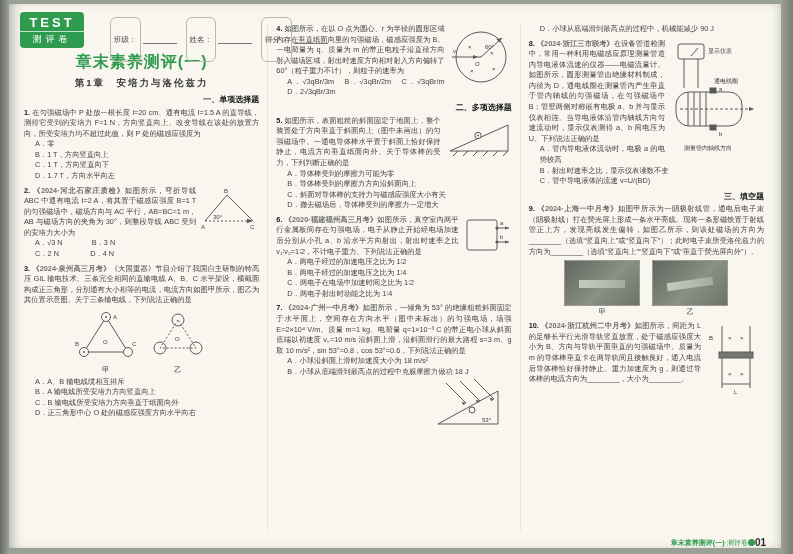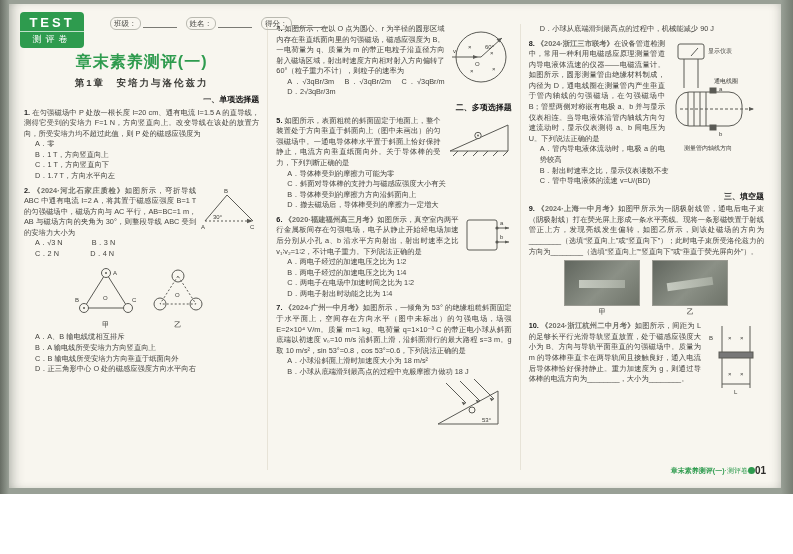--- a/index.html
+++ b/index.html
@@ -1,30 +1,30 @@
 <!DOCTYPE html>
 <html><head>
 <meta charset="utf-8">
 <style>
   * { margin:0; padding:0; box-sizing:border-box; }
   html,body { width:793px; height:554px; }
   body { font-family:"Liberation Sans","DejaVu Sans",sans-serif; }
-  .scene { position:relative; width:793px; height:494px; background:#99a096; overflow:hidden; }
+  .scene { position:relative; width:793px; height:554px; background:#99a096; overflow:hidden; }
   .edge { position:absolute; z-index:5; pointer-events:none; }
   .edge-left { left:0; top:0; bottom:0; width:9px; background:linear-gradient(to right,#676d64,#99a096); }
   .edge-right { right:0; top:0; bottom:0; width:12px; background:linear-gradient(to left,#777d73,#99a096); }
   .paper { position:absolute; left:8px; top:4px; right:11px; bottom:6px; background:#f8f6ef;
            box-shadow: inset 10px 0 14px -8px rgba(40,50,40,.45), inset -8px 0 12px -8px rgba(40,50,40,.35); }
   
   .logo { position:absolute; left:12px; top:8px; width:64px; background:#2e9b4e; border-radius:4px;
           color:#fff; text-align:center; padding:3px 0 2px; z-index:3; }
   .logo-test { font-size:13px; font-weight:800; letter-spacing:3px; border-bottom:1px solid rgba(255,255,255,.7); padding-bottom:1px; }
   .logo-sub { font-size:9px; letter-spacing:4px; padding-top:1px; }
   .meta { position:absolute; left:102px; top:13px; display:flex; gap:9px; align-items:center; z-index:3; font-size:7.5px; color:#4a4a46; }
-  .meta .pill { border:1px solid #b9b9b0; border-radius:6px; padding:0 3px; line-height:11px; }
+  .meta .pill { border:1px solid #b9b9b0; border-radius:6px; padding:16px 3px; line-height:11px; }
   .meta .blank { display:inline-block; width:34px; border-bottom:1px solid #7a7a74; height:9px; }
   .meta .fld { display:flex; align-items:center; gap:2px; }
   
   .columns { position:absolute; left:8px; right:10px; top:20px; bottom:18px; display:flex; }
   .col { flex:1; padding:0 8px; overflow:hidden; font-size:7.3px; color:#44433f; line-height:1.45; text-align:justify; }
   .col + .col { border-left:1px solid #e7e3d7; }
   .titleblock { margin:26px 4px 4px; text-align:center; }
   .title { font-size:16px; font-weight:800; color:#2e9b4e; letter-spacing:1px; }
   .subtitle { font-size:9.5px; color:#3a3a36; letter-spacing:2px; margin-top:3px; font-weight:700; }
   .sec { font-size:8px; font-weight:800; color:#141414; margin:4px 0 2px; text-align:right; }
@@ -39,21 +39,21 @@
   .fig-r { float:right; margin:1px 0 2px 5px; }
   .fig-right-block { text-align:right; margin:1px 6px 1px 0; }
   svg { overflow:visible; }
   svg path, svg line, svg circle, svg rect, svg ellipse { stroke:#5a5a55; fill:none; stroke-width:1; }
   svg .fill { fill:#5a5a55; stroke:none; }
   svg .wfill { fill:#f8f6ef; }
   svg text { fill:#3e3e3a; font-size:6px; stroke:none; font-family:"Liberation Sans","DejaVu Sans",sans-serif; }
   .photos { display:flex; gap:12px; justify-content:center; margin:3px 0 1px; }
   .photo { width:76px; height:46px; border:1px solid #9a9a92; background:linear-gradient(135deg,#61665e 0%,#8b9086 55%,#6e7369 100%); }
   .photo-inner { width:46px; height:8px; margin:19px auto 0; background:linear-gradient(90deg,#d8dcd2,#aeb3a8); opacity:.8; }
-  .footer { position:absolute; right:16px; bottom:12px; display:flex; align-items:center; z-index:4; }
+  .footer { position:absolute; right:16px; bottom:0; display:flex; align-items:center; z-index:4; }
   .f-title { color:#2e9b4e; font-size:7px; font-weight:700; }
   .f-sep { color:#2e9b4e; font-size:7px; }
   .f-tag { color:#2e9b4e; font-size:7px; }
   .f-badge { width:7px; height:7px; border-radius:50%; background:#2e9b4e; display:inline-block; }
   .f-page { color:#2b2b28; font-size:10px; font-weight:800; }
 </style>
 </head>
 <body>
 
 <div class="scene">
@@ -106,20 +106,21 @@
             <text x="23" y="6">B</text>
             <text x="49" y="42">C</text>
             <text x="12" y="32">30°</text>
           </svg>
           <p class="qtext"><b class="qnum">2.</b> <span class="qtag">《2024·河北石家庄质检》</span><span>如图所示，弯折导线 ABC 中通有电流 I=2 A，将其置于磁感应强度 B=1 T 的匀强磁场中，磁场方向与 AC 平行，AB=BC=1 m，AB 与磁场方向的夹角为 30°，则整段导线 ABC 受到的安培力大小为</span></p>
           <div class="opt-row">A．√3 N　　　　B．3 N</div>
           <div class="opt-row">C．2 N　　　　 D．4 N</div>
         </div>
 
         <div class="q">
+          <p class="qtext"><b class="qnum">3.</b> <span class="qtag">《2024·泉州高三月考》</span><span>《大国重器》节目介绍了我国自主研制的特高压 GIL 输电技术。三条完全相同的直输电线 A、B、C 水平架设，横截面构成正三角形，分别通有大小相等的电流，电流方向如图甲所示，图乙为其位置示意图。关于三条输电线，下列说法正确的是</span></p>
           <div class="figrow">
             <div class="figbox">
               <svg width="62" height="52" viewBox="0 0 62 52">
                 <path d="M31,9 L9,44 L53,44 Z"></path>
                 <circle cx="31" cy="9" r="4.5" class="wfill" style="fill:#f8f6ef"></circle>
                 <circle cx="9" cy="44" r="4.5" style="fill:#f8f6ef"></circle>
                 <circle cx="53" cy="44" r="4.5" style="fill:#f8f6ef"></circle>
                 <circle cx="31" cy="9" r="1" class="fill"></circle>
                 <circle cx="9" cy="44" r="1" class="fill"></circle>
                 <text x="38" y="11">A</text>
@@ -172,22 +173,22 @@
 
         <div class="q">
           <svg class="fig-r" width="66" height="40" viewBox="0 0 66 40">
             <path d="M4,34 L62,34 L62,8 Z"></path>
             <path d="M12,34 l-5,5 M22,34 l-5,5 M32,34 l-5,5 M42,34 l-5,5 M52,34 l-5,5 M62,34 l-5,5" stroke="#8a8a84"></path>
             <circle cx="32" cy="18.5" r="3.2" style="fill:#f8f6ef"></circle>
             <circle cx="32" cy="18.5" r="0.9" class="fill"></circle>
           </svg>
           <p class="qtext"><b class="qnum">5.</b> <span>如图所示，表面粗糙的斜面固定于地面上，整个装置处于方向垂直于斜面向上（图中未画出）的匀强磁场中。一通电导体棒水平置于斜面上恰好保持静止，电流方向垂直纸面向外。关于导体棒的受力，下列判断正确的是</span></p>
           <div class="opt">A．导体棒受到的摩擦力可能为零</div>
+          <div class="opt">B．导体棒受到的摩擦力方向沿斜面向上</div>
           <div class="opt">C．斜面对导体棒的支持力与磁感应强度大小有关</div>
-          <div class="opt">B．导体棒受到的摩擦力方向沿斜面向上</div>
           <div class="opt">D．撤去磁场后，导体棒受到的摩擦力一定增大</div>
         </div>
 
         <div class="q">
           <svg class="fig-r" width="48" height="38" viewBox="0 0 48 38">
             <rect x="3" y="4" width="30" height="30" rx="2"></rect>
             <circle cx="33" cy="12" r="1.6" class="fill"></circle>
             <circle cx="33" cy="26" r="1.6" class="fill"></circle>
             <line x1="33" y1="12" x2="45" y2="12"></line>
             <path d="M45,12 l-4,-1.6 l0,3.2 z" class="fill"></path>

